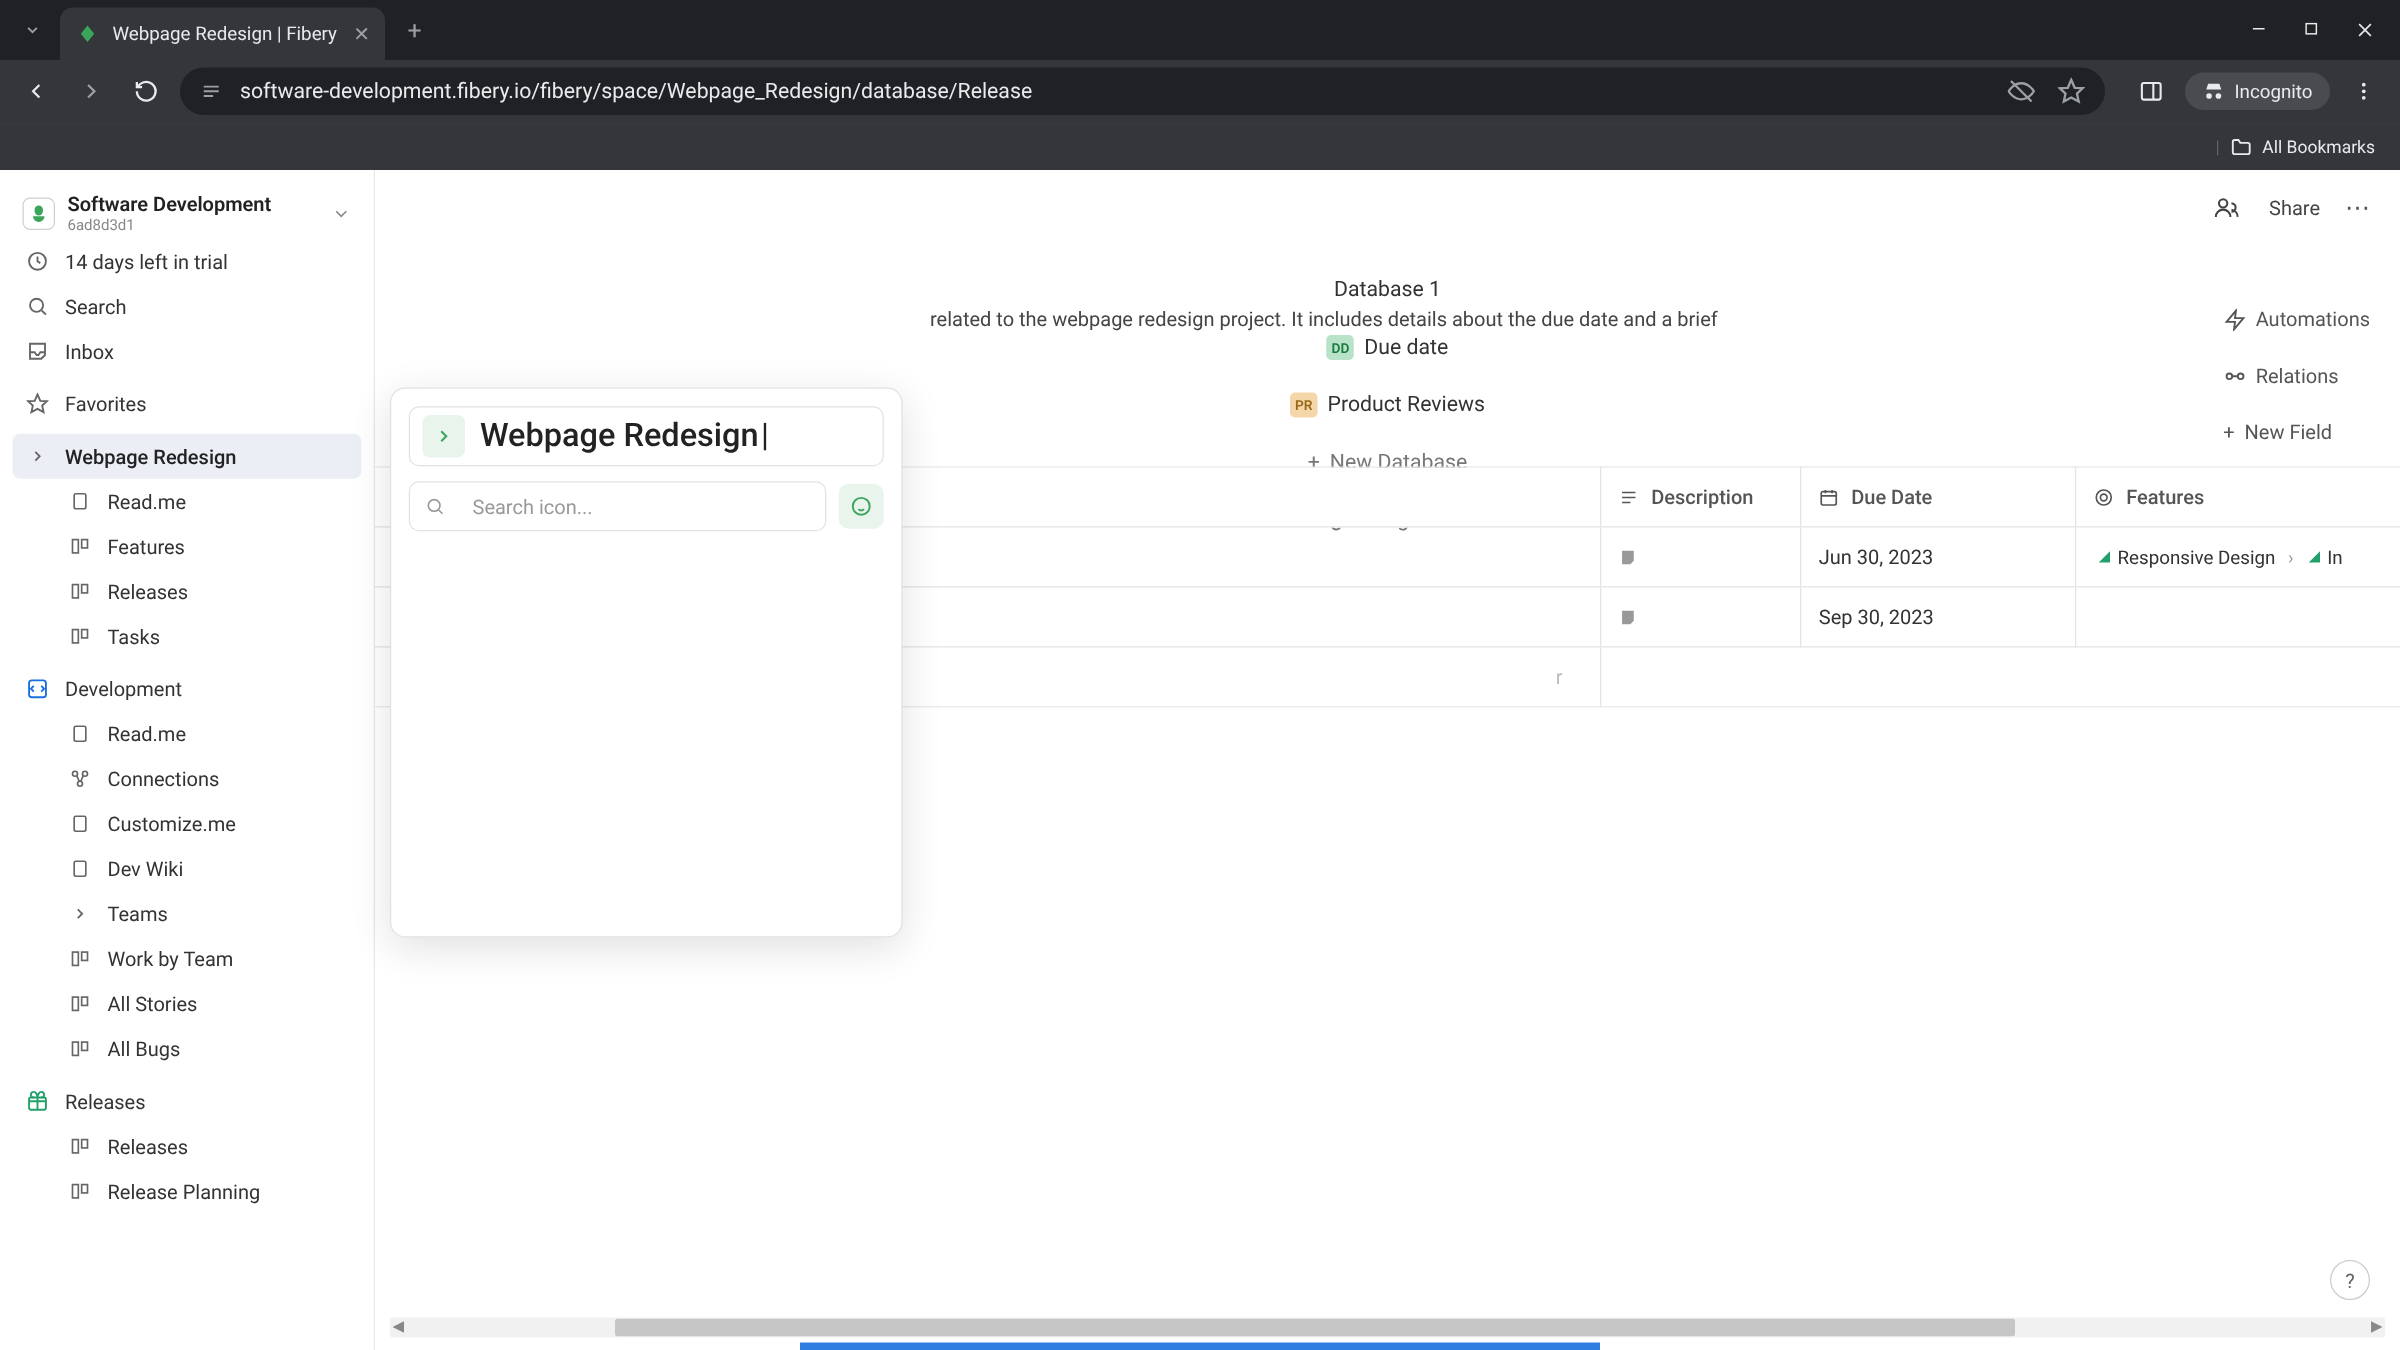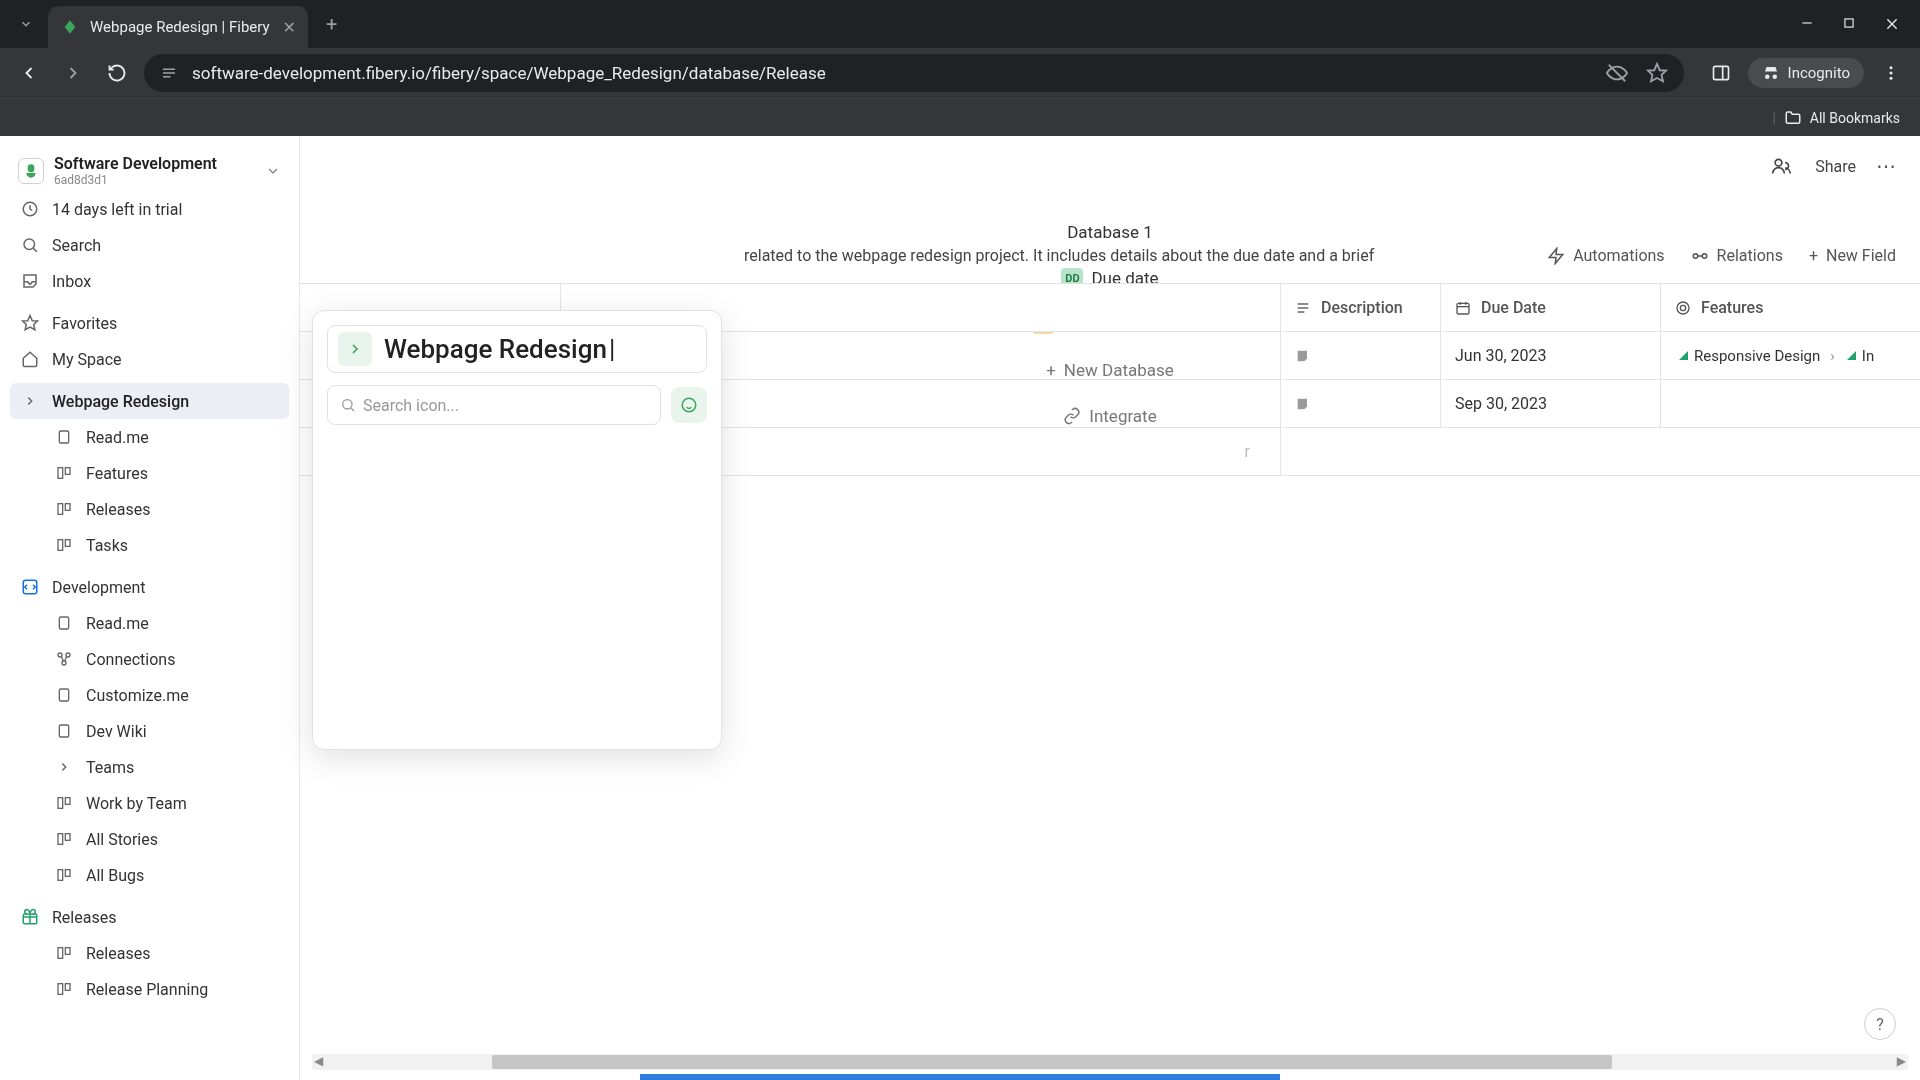--- a/index.html
+++ b/index.html
@@ -50,21 +50,21 @@
 .share-btn { margin-left: auto; display: flex; align-items: center; gap: 24px; color: #444; font-size: 16px; }
 .dots { margin-left: 20px; color: #555; font-size: 20px; }
 
 .db-tabs { display: flex; align-items: center; gap: 26px; padding: 0 24px; height: 40px; font-size: 17px; color: #333; margin-top: 10px; flex-direction: column; }
 .db-tab { display: flex; align-items: center; gap: 8px; }
 .db-badge { width: 22px; height: 20px; border-radius: 4px; display: inline-flex; align-items: center; justify-content: center; font-size: 11px; font-weight: 600; color: #fff; }
 .lightbtn { color: #777; display: flex; gap: 8px; align-items: center; }
 
 .desc-row { padding: 10px 24px 0; color: #444; font-size: 16px; display: flex; align-items: flex-start; }
 .desc-text { flex: 1; padding-right: 20px; }
-.desc-actions { display: flex; gap: 26px; color: #555; font-size: 16px; }
+.desc-actions { display: flex; gap: 26px; color: #555; font-size: 16px; flex-direction: column; }
 .desc-actions .act { display: flex; align-items: center; gap: 8px; }
 
 .table-wrap { margin: 18px 0 0 0; position: relative; overflow-x: hidden; }
 table { border-collapse: collapse; width: 2000px; table-layout: fixed; }
 th, td { border: 1px solid #e4e4e4; padding: 12px 14px; text-align: left; font-size: 16px; color: #333; height: 48px; }
 th { background: #fff; font-weight: 500; color: #555; }
 th .hcell { display: flex; align-items: center; gap: 10px; }
 .tag-chip { display: inline-flex; align-items: center; gap: 6px; padding: 2px 4px; border-radius: 4px; font-size: 15px; }
 .tag-chip .tri { width: 0; height: 0; border-left: 9px solid transparent; border-bottom: 9px solid #22a06b; }
 .chev-r { color: #999; margin-left: 4px; }
@@ -77,21 +77,21 @@
 .help-fab { position: absolute; right: 24px; bottom: 40px; width: 32px; height: 32px; border: 1px solid #ccc; border-radius: 50%; display: flex; align-items: center; justify-content: center; color: #666; background: #fff; font-size: 16px; }
 
 
 .popup { position: absolute; left: 312px; top: 174px; width: 410px; background: #fff; border: 1px solid #e2e2e2; border-radius: 12px; box-shadow: 0 8px 32px rgba(0,0,0,0.12); padding: 14px; }
 .popup-title-row { display: flex; align-items: center; gap: 12px; border: 1px solid #e2e2e2; border-radius: 8px; padding: 6px 10px; }
 .popup-icon-btn { width: 34px; height: 34px; background: #e9f4ec; border-radius: 6px; display: flex; align-items: center; justify-content: center; color: #3ba55c; }
 .popup-title { font-size: 26px; font-weight: 500; color: #222; }
 .popup-title::after { content:"|"; color:#222; font-weight:400; margin-left:2px; animation: blink 1s step-end infinite; }
 @keyframes blink { 50% { opacity: 0; } }
 .popup-search-row { margin-top: 12px; display: flex; align-items: center; gap: 10px; }
-.popup-search { flex: 1; border: 1px solid #e2e2e2; border-radius: 8px; height: 40px; display: flex; align-items: center; padding: 0 12px; color: #999; gap: 7px; }
+.popup-search { flex: 1; border: 1px solid #e2e2e2; border-radius: 8px; height: 40px; display: flex; align-items: center; padding: 0 12px; color: #999; gap: 22px; }
 .random-btn { width: 36px; height: 36px; background: #e9f4ec; border-radius: 8px; display: flex; align-items: center; justify-content: center; color: #3ba55c; }
 .popup-body { height: 310px; }
 
 .bottom-bar { position: absolute; bottom: 0; left: 640px; width: 640px; height: 6px; background: #2f7de1; }
 
 svg { display: block; }
 </style>
 </head>
 <body>
 
@@ -257,28 +257,20 @@
       </div>
 
       <div class="sb-section">
         <div class="sb-item">
           <span class="icn">
               <svg width="18" height="18" viewBox="0 0 24 24" fill="none" stroke="currentColor" stroke-width="2">
                 <polygon points="12 2 15 9 22 9.3 17 14 18.5 21 12 17.5 5.5 21 7 14 2 9.3 9 9"></polygon>
               </svg>
             </span>
           <span>Favorites</span>
-        </div>
-        <div class="sb-item">
-          <span class="icn">
-              <svg width="18" height="18" viewBox="0 0 24 24" fill="none" stroke="currentColor" stroke-width="2">
-                <path d="M3 11l9-8 9 8v9a2 2 0 01-2 2H5a2 2 0 01-2-2z"></path>
-              </svg>
-            </span>
-          <span>My Space</span>
         </div>
       </div>
 
       <div class="sb-section">
         <div class="sb-item active">
           <span class="icn">
               <svg width="14" height="14" viewBox="0 0 24 24" fill="none" stroke="currentColor" stroke-width="2.5">
                 <polyline points="9 18 15 12 9 6"></polyline>
               </svg>
             </span>

